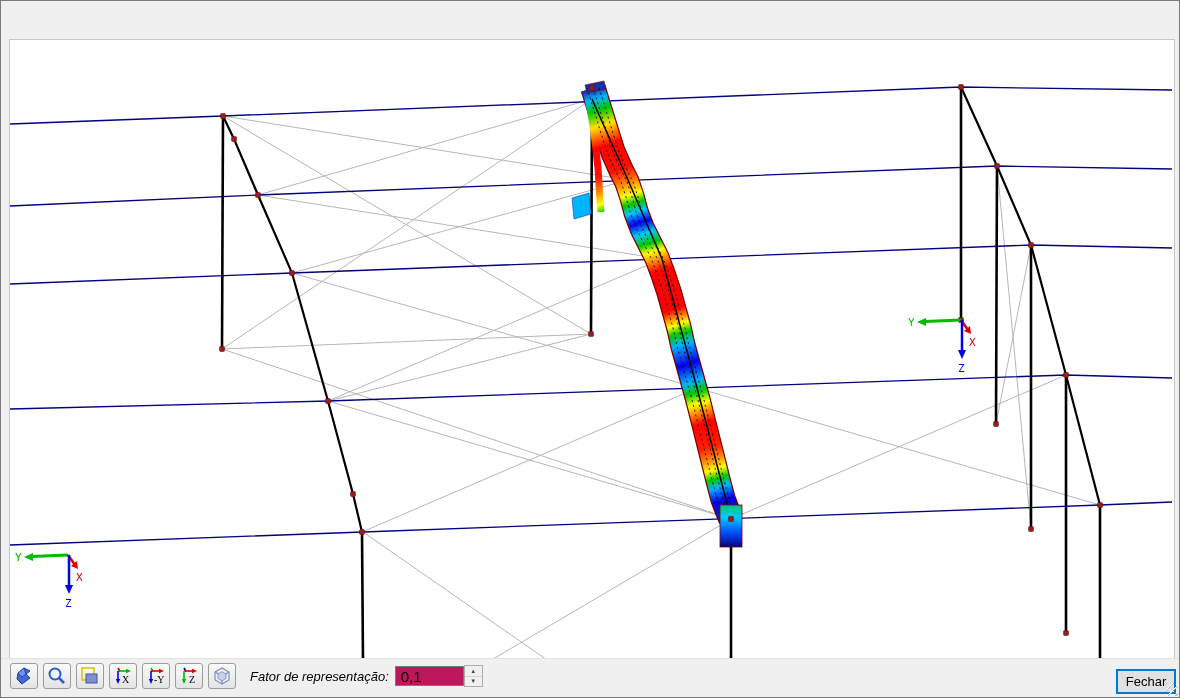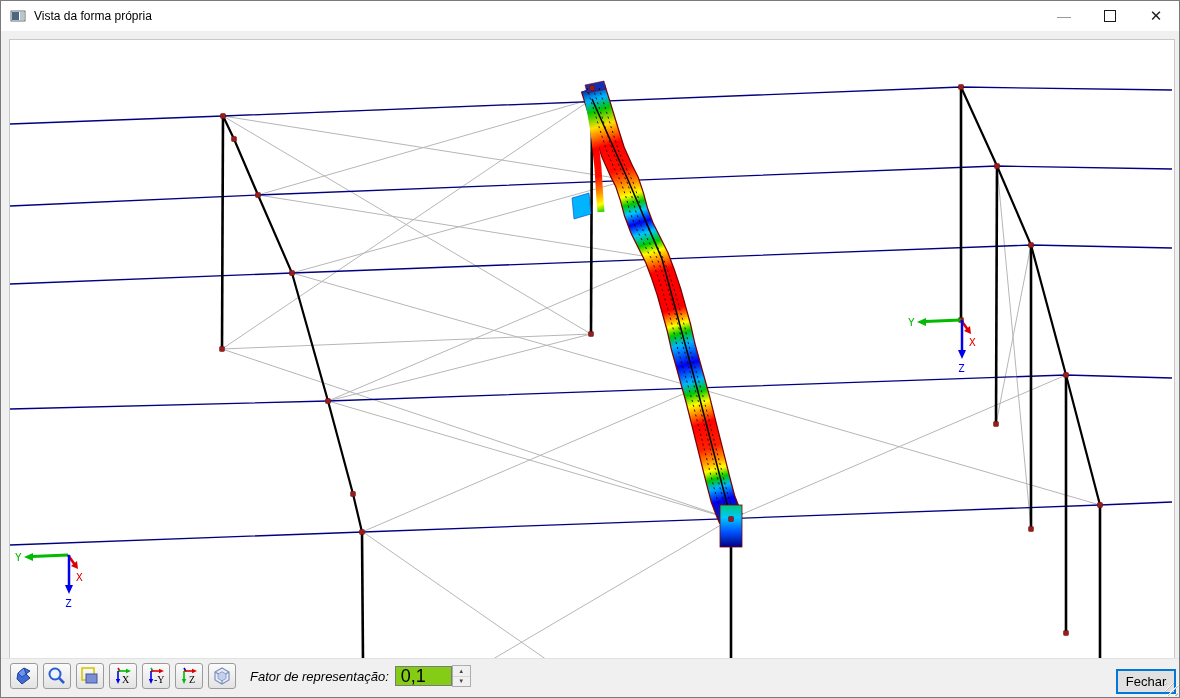--- a/index.html
+++ b/index.html
@@ -10,54 +10,35 @@
   .win-controls{position:absolute;right:0;top:0;height:30px;display:flex;}
   .wc{width:46px;height:30px;display:flex;align-items:center;justify-content:center;font-size:13px;color:#1a1a1a;}
   .wc-min{color:#9a9a9a;font-size:14px;}
   .max-box{width:10px;height:10px;border:1px solid #1a1a1a;display:block;}
   .wc-close{font-size:15px;}
   .viewport{position:absolute;left:8px;top:38px;width:1164px;height:618px;background:#ffffff;border:1px solid #c8c8c8;box-sizing:content-box;overflow:hidden;}
   .toolbar{position:absolute;left:0;top:657px;width:100%;height:34px;background:#f0f0f0;border-top:1px solid #e2e2e2;display:flex;align-items:center;}
   .tb{width:28px;height:26px;margin-left:5px;padding:0;background:linear-gradient(#fbfbfb,#e3e3e3);border:1px solid #9b9b9b;border-radius:3px;display:flex;align-items:center;justify-content:center;}
   .tb:first-child{margin-left:9px;}
   .factor-label{margin-left:14px;font-size:13px;color:#000;font-style:italic;}
-  .factor-input{margin-left:6px;width:50px;height:18px;border:1px solid #7a7a7a;font-size:18px;padding:0 0 0 5px;font-family:"Liberation Sans",sans-serif;background:#84cc16;}
+  .factor-input{margin-left:6px;width:50px;height:18px;border:1px solid #7a7a7a;font-size:15px;padding:0 12px 0 5px;font-family:"Liberation Sans",sans-serif;background:#be185d;}
   .spinner{width:17px;height:20px;border:1px solid #adadad;background:#f0f0f0;display:flex;flex-direction:column;margin-left:0px;}
   .spin-btn{flex:1;display:flex;align-items:center;justify-content:center;font-size:6px;color:#444;border-bottom:1px solid #d5d5d5;line-height:0;}
   .spin-btn:last-child{border-bottom:none;}
   .close-btn{position:absolute;right:3px;top:668px;width:60px;height:25px;background:#e1e1e1;border:2px solid #0078d7;font-size:13px;font-family:"Liberation Sans",sans-serif;color:#000;padding:0;}
   .grip{position:absolute;right:1px;bottom:1px;width:13px;height:13px;background:
     repeating-linear-gradient(135deg,#ffffff 0 1px,#b9b9b9 1px 2px,#ffffff00 2px 5px);}
   svg text{font-family:"DejaVu Sans Mono","Liberation Mono",monospace;}
   .icon-letter{font-family:"Liberation Serif",serif;}
 </style>
 </head>
 <body>
 
 <div class="window">
 
-  <div class="titlebar">
-    <svg class="title-icon" viewBox="0 0 16 16">
-      <rect x="1" y="3" width="14" height="10" fill="#ffffff" stroke="#6b6b6b"></rect>
-      <rect x="2" y="4" width="7" height="8" fill="#4a6785"></rect>
-      <rect x="10" y="4" width="4" height="8" fill="#b9c6d2"></rect>
-    </svg>
-    <span class="title-text">Vista da forma própria</span>
-    <div class="win-controls">
-      <div class="wc wc-min">
-          <span>—</span>
-        </div>
-      <div class="wc">
-          <span class="max-box"></span>
-        </div>
-      <div class="wc wc-close">
-          <span>✕</span>
-        </div>
-    </div>
-  </div>
 
   <div class="viewport">
     <svg id="scene-svg" width="1164" height="618" viewBox="8 38 1164 618">
         <defs>
           <linearGradient id="bandGrad" gradientUnits="userSpaceOnUse" x1="591" y1="86" x2="729" y2="517">
             <stop offset="0" stop-color="#0030b0"></stop>
             <stop offset="0.025" stop-color="#00b4ff"></stop>
             <stop offset="0.05" stop-color="#00c800"></stop>
             <stop offset="0.085" stop-color="#ffe000"></stop>
             <stop offset="0.13" stop-color="#ff0000"></stop>

